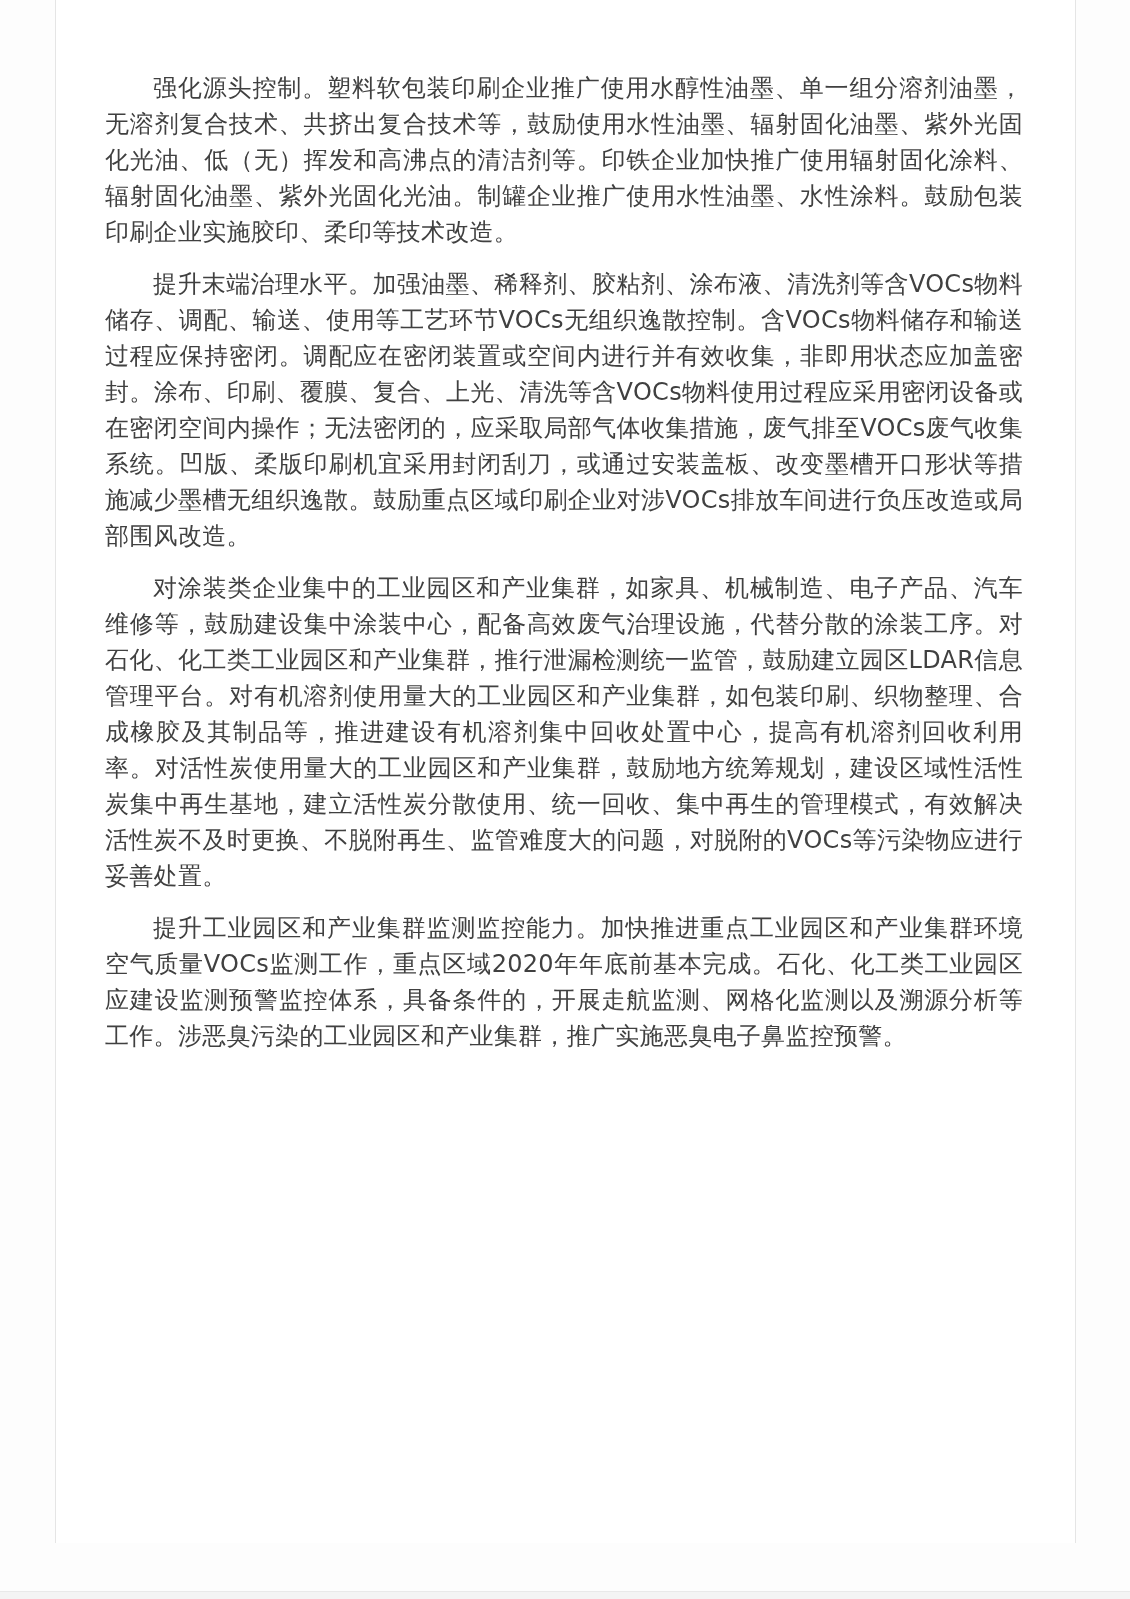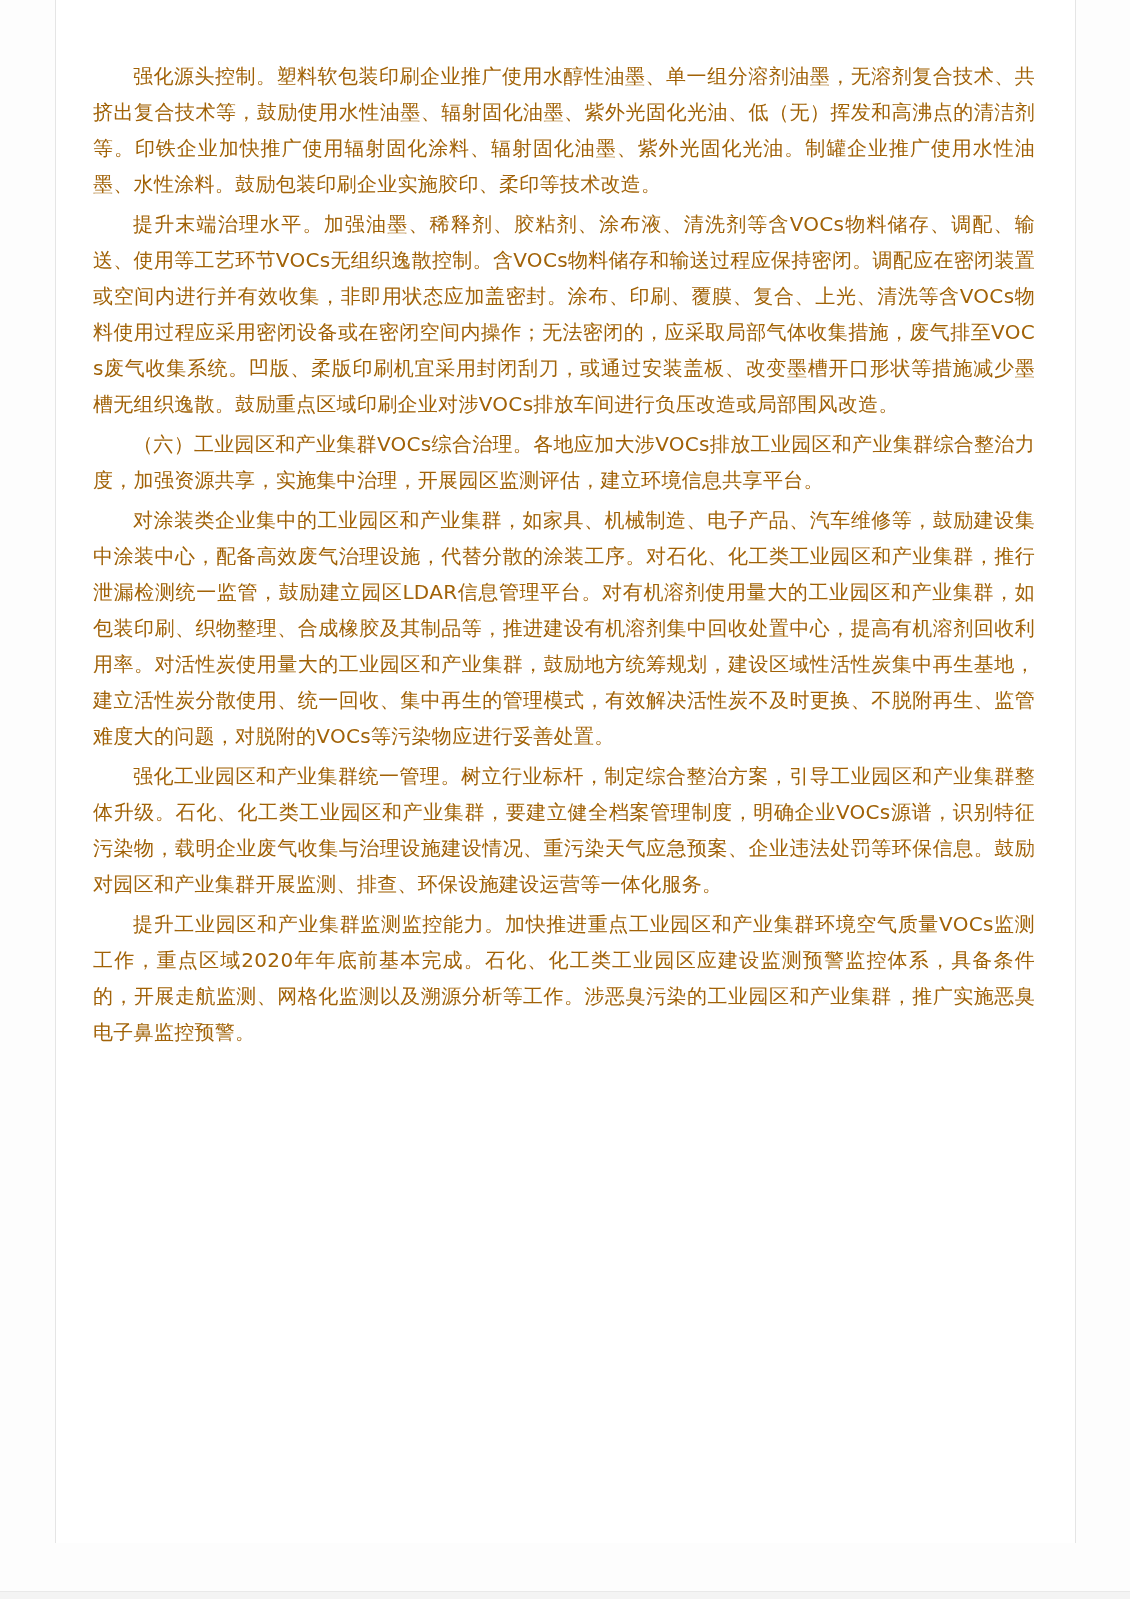--- a/index.html
+++ b/index.html
@@ -22,26 +22,26 @@
     height: 1543px;
     background: #ffffff;
     border-left: 1px solid #e5e5e5;
     border-right: 1px solid #e5e5e5;
     box-sizing: content-box;
   }
   .doc-text {
     padding: 54px 36px 0 33px;
   }
   .doc-text p {
-    margin: 4px;
+    margin: 16px;
     padding: 0;
-    font-size: 20px;
+    font-size: 24px;
     line-height: 36px;
     letter-spacing: 0.3px;
-    color: #a16207;
+    color: #404040;
     text-align: justify;
     text-justify: inter-ideograph;
     text-indent: 2em;
     word-break: break-all;
   }
   .footer-strip {
     position: absolute;
     left: 0;
     bottom: 0;
     width: 100%;
@@ -51,20 +51,18 @@
   }
 </style>
 </head>
 <body>
 
 <div class="paper">
   <div class="doc-text">
 
   <p>强化源头控制。塑料软包装印刷企业推广使用水醇性油墨、单一组分溶剂油墨，无溶剂复合技术、共挤出复合技术等，鼓励使用水性油墨、辐射固化油墨、紫外光固化光油、低（无）挥发和高沸点的清洁剂等。印铁企业加快推广使用辐射固化涂料、辐射固化油墨、紫外光固化光油。制罐企业推广使用水性油墨、水性涂料。鼓励包装印刷企业实施胶印、柔印等技术改造。</p>
       <p>提升末端治理水平。加强油墨、稀释剂、胶粘剂、涂布液、清洗剂等含VOCs物料储存、调配、输送、使用等工艺环节VOCs无组织逸散控制。含VOCs物料储存和输送过程应保持密闭。调配应在密闭装置或空间内进行并有效收集，非即用状态应加盖密封。涂布、印刷、覆膜、复合、上光、清洗等含VOCs物料使用过程应采用密闭设备或在密闭空间内操作；无法密闭的，应采取局部气体收集措施，废气排至VOCs废气收集系统。凹版、柔版印刷机宜采用封闭刮刀，或通过安装盖板、改变墨槽开口形状等措施减少墨槽无组织逸散。鼓励重点区域印刷企业对涉VOCs排放车间进行负压改造或局部围风改造。</p>
-      <p>（六）工业园区和产业集群VOCs综合治理。各地应加大涉VOCs排放工业园区和产业集群综合整治力度，加强资源共享，实施集中治理，开展园区监测评估，建立环境信息共享平台。</p>
       <p>对涂装类企业集中的工业园区和产业集群，如家具、机械制造、电子产品、汽车维修等，鼓励建设集中涂装中心，配备高效废气治理设施，代替分散的涂装工序。对石化、化工类工业园区和产业集群，推行泄漏检测统一监管，鼓励建立园区LDAR信息管理平台。对有机溶剂使用量大的工业园区和产业集群，如包装印刷、织物整理、合成橡胶及其制品等，推进建设有机溶剂集中回收处置中心，提高有机溶剂回收利用率。对活性炭使用量大的工业园区和产业集群，鼓励地方统筹规划，建设区域性活性炭集中再生基地，建立活性炭分散使用、统一回收、集中再生的管理模式，有效解决活性炭不及时更换、不脱附再生、监管难度大的问题，对脱附的VOCs等污染物应进行妥善处置。</p>
-      <p>强化工业园区和产业集群统一管理。树立行业标杆，制定综合整治方案，引导工业园区和产业集群整体升级。石化、化工类工业园区和产业集群，要建立健全档案管理制度，明确企业VOCs源谱，识别特征污染物，载明企业废气收集与治理设施建设情况、重污染天气应急预案、企业违法处罚等环保信息。鼓励对园区和产业集群开展监测、排查、环保设施建设运营等一体化服务。</p>
       <p>提升工业园区和产业集群监测监控能力。加快推进重点工业园区和产业集群环境空气质量VOCs监测工作，重点区域2020年年底前基本完成。石化、化工类工业园区应建设监测预警监控体系，具备条件的，开展走航监测、网格化监测以及溯源分析等工作。涉恶臭污染的工业园区和产业集群，推广实施恶臭电子鼻监控预警。</p>
     </div>
 </div>
 
 <div class="footer-strip"></div>
 
 </body></html>

